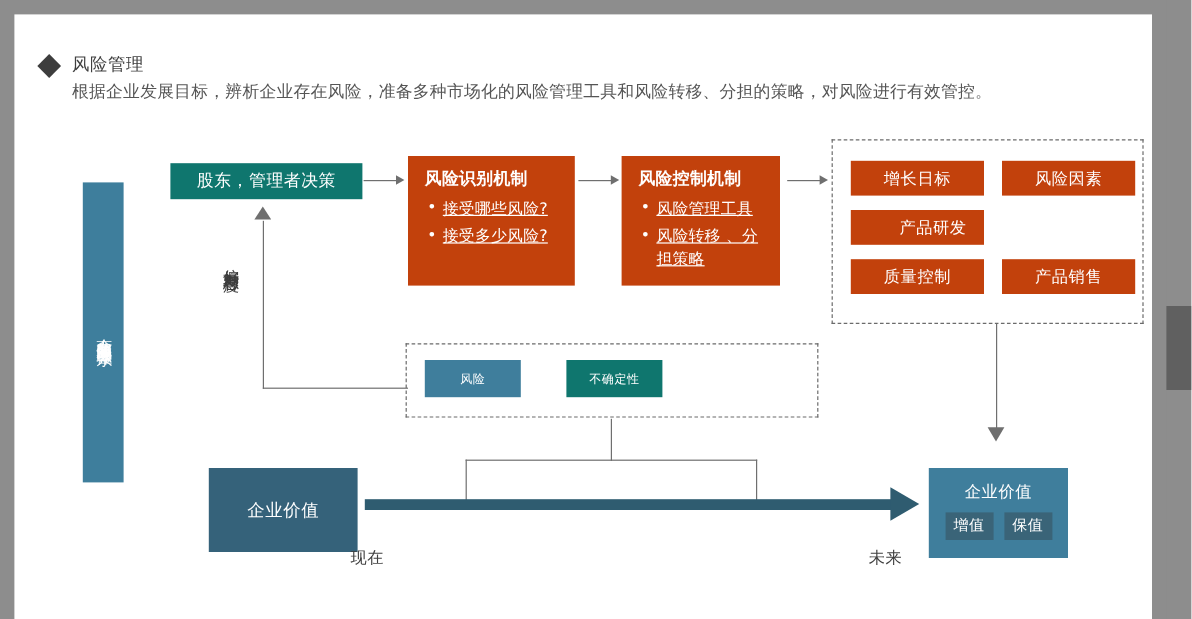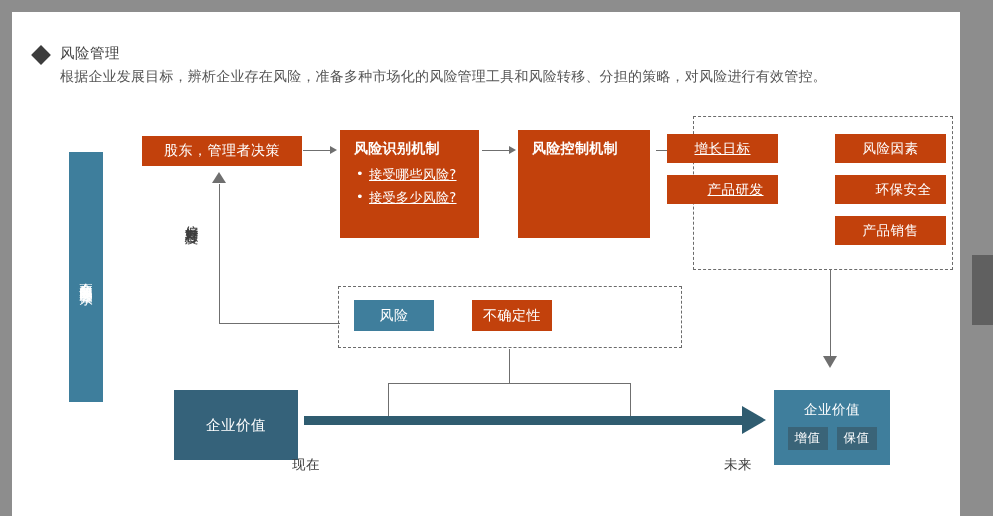--- a/index.html
+++ b/index.html
@@ -98,21 +98,21 @@
   
   .box {
     position: absolute;
     box-sizing: border-box;
     color: #ffffff;
     display: flex;
     align-items: center;
     justify-content: center;
     text-align: center;
   }
-  .teal-dark { background: #c2410c; }
+  .teal-dark { background: #0f766e; }
   .teal-mid  { background: #3f7e9c; }
   .teal-deep { background: #35627a; }
   .blue      { background: #c2410c; }
 
   
   #box-shareholder {
     left: 130px;
     top: 124px;
     width: 160px;
     height: 30px;
@@ -170,38 +170,38 @@
   .grid-cell {
     position: absolute;
     width: 111px;
     height: 29px;
     font-size: 13.5px;
     letter-spacing: .5px;
   }
   .gc-r0 { top: 122px; }
   .gc-r1 { top: 163px; padding-left: 26px; }
   .gc-r2 { top: 204px; }
-  .gc-c0 { left: 655px; text-decoration: underline; }
+  .gc-c0 { left: 697px; }
   .gc-c1 { left: 823px; }
 
   
   #dash-mid {
     position: absolute;
     left: 326px;
     top: 274px;
     width: 344px;
     height: 62px;
     border: 1.6px dashed #6b6b6b;
     box-sizing: border-box;
   }
   .mid-cell {
     top: 288px;
     width: 80px;
     height: 31px;
-    font-size: 14px;
+    font-size: 10px;
     letter-spacing: .5px;
   }
   #mid-0 { left: 342px; }
   #mid-1 { left: 460px; }
   #mid-2 { left: 580px; }
 
   
   #box-value-now {
     left: 162px;
     top: 378px;
@@ -341,30 +341,34 @@
         <li>接受哪些风险?</li>
         <li>接受多少风险?</li>
       </ul>
     </div>
 
     <div class="ln ln-h" style="left:470px; top:138px; width:29px;"></div>
     <div class="arrow-right" style="left:497px; top:134px;"></div>
 
     <div class="box blue proc" id="box-control">
       <div class="proc-title">风险控制机制</div>
+      <ul>
+        <li>风险管理工具</li>
+        <li>风险转移 、分担策略</li>
+      </ul>
     </div>
 
     <div class="ln ln-h" style="left:644px; top:138px; width:29px;"></div>
     <div class="arrow-right" style="left:671px; top:134px;"></div>
 
     <div id="dash-grid"></div>
     <div class="box blue grid-cell gc-c0 gc-r0">增长日标</div>
     <div class="box blue grid-cell gc-c1 gc-r0">风险因素</div>
     <div class="box blue grid-cell gc-c0 gc-r1">产品研发</div>
-    <div class="box blue grid-cell gc-c1 gc-r1">环保安全</div>
+    <div class="box blue grid-cell gc-c0 gc-r2">质量控制</div>
     <div class="box blue grid-cell gc-c1 gc-r2">产品销售</div>
 
     <div class="ln ln-v" style="left:818px; top:258px; height:88px;"></div>
     <div class="arrow-down" style="left:811px; top:344px;"></div>
 
     <div id="dash-mid"></div>
     <div class="box teal-mid  mid-cell" id="mid-0">风险</div>
     <div class="box teal-dark mid-cell" id="mid-1">不确定性</div>
 
     <div class="ln ln-v" style="left:497px; top:337px; height:35px;"></div>

